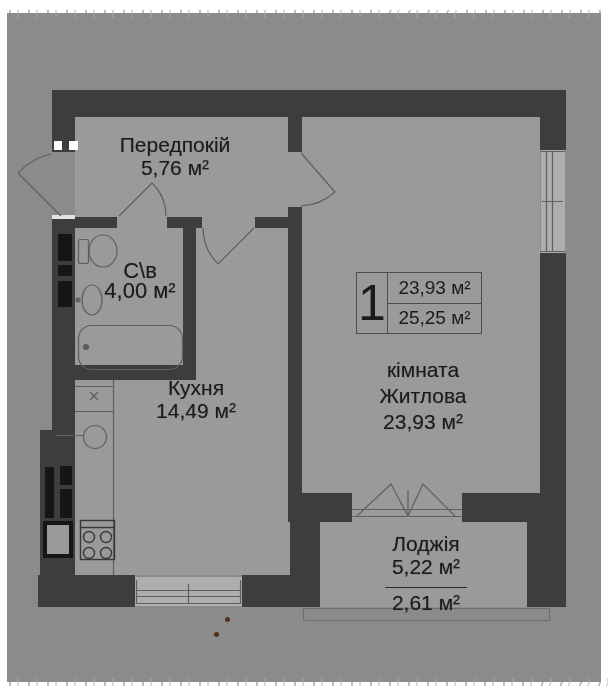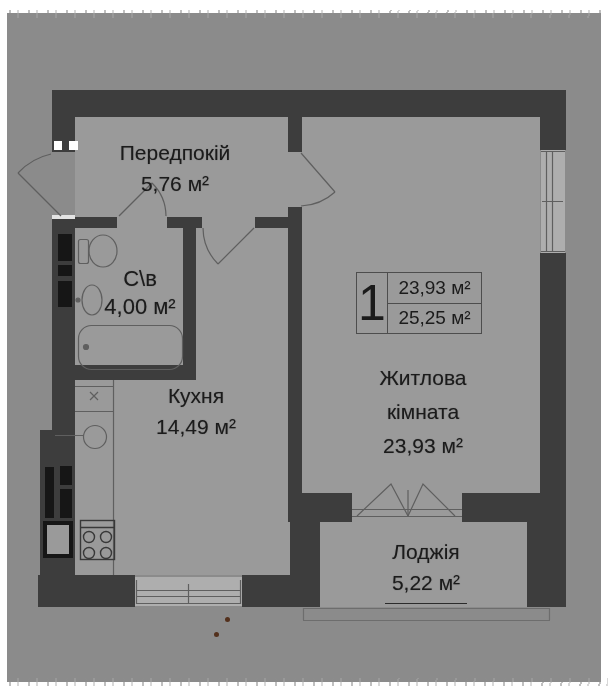--- a/index.html
+++ b/index.html
@@ -9,21 +9,21 @@
   .wall{position:absolute;background:#3d3d3d;}
   .floor{position:absolute;background:#9a9a9a;}
   .win{position:absolute;background:#aeaeae;}
   .shaft{position:absolute;background:#161616;}
   .paper{position:absolute;background:#ffffff;}
   .tear{position:absolute;background:repeating-linear-gradient(93deg,
         rgba(255,255,255,0) 0 9px, rgba(140,140,140,.55) 9px 11px,
         rgba(255,255,255,0) 11px 17px, rgba(170,170,170,.45) 17px 19px);}
   .lbl{position:absolute;color:#1b1b1b;text-align:center;
        text-shadow:0 0 1px rgba(40,40,40,.45);}
-  .lbl .ln{display:block;margin-top:8px;}
+  .lbl .ln{display:block;}
   .underlined{display:inline-block;border-bottom:1.5px solid #2b2b2b;padding:0 7px 9px 7px;}
   #sumtable{position:absolute;left:356px;top:272px;width:126px;height:62px;
        border:1px solid #4d4d4d;display:flex;box-sizing:border-box;color:#1b1b1b;}
   #sumtable .c1{width:30px;border-right:1px solid #4d4d4d;display:flex;
        align-items:center;justify-content:center;font-size:50px;}
   #sumtable .c2{flex:1;display:flex;flex-direction:column;}
   #sumtable .c2 div{flex:1;display:flex;align-items:center;justify-content:center;
        font-size:19px;}
   #sumtable .c2 div:first-child{border-bottom:1px solid #4d4d4d;}
   .dot{position:absolute;width:5px;height:5px;border-radius:50%;background:#53301c;}
@@ -155,28 +155,29 @@
 
   <div id="sumtable">
     <div class="c1">1</div>
     <div class="c2">
       <div>23,93 м²</div>
       <div>25,25 м²</div>
     </div>
   </div>
 
   <div class="lbl" style="left:323px;top:357px;width:200px;font-size:21px;line-height:26px;">
+    <span class="ln">кімната</span>
     <span class="ln">Житлова</span>
-    <span class="ln">кімната</span>
     <span class="ln">23,93 м²</span>
   </div>
 
   <div class="lbl" style="left:346px;top:532px;width:160px;font-size:21px;line-height:23px;">
     <span class="ln">Лоджія</span>
     <span class="ln"><span class="underlined">5,22 м²</span></span>
+    <span class="ln" style="padding-top:3px;">2,61 м²</span>
   </div>
 
   <div class="dot" style="left:225px;top:617px;"></div>
   <div class="dot" style="left:214px;top:632px;"></div>
 
   <div class="paper" style="left:0;top:0;width:608px;height:13px;"></div>
   <div class="tear" style="left:0;top:10px;width:608px;height:8px;"></div>
   <div class="paper" style="left:0;top:0;width:7px;height:700px;"></div>
   <div class="paper" style="left:601px;top:0;width:7px;height:700px;"></div>
   <div class="paper" style="left:0;top:682px;width:608px;height:18px;"></div>

